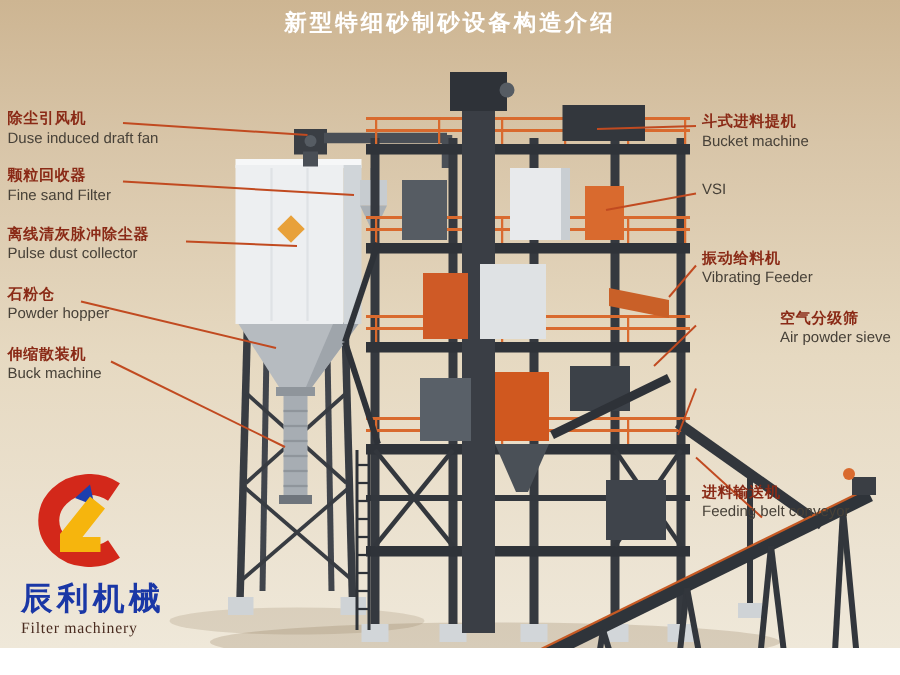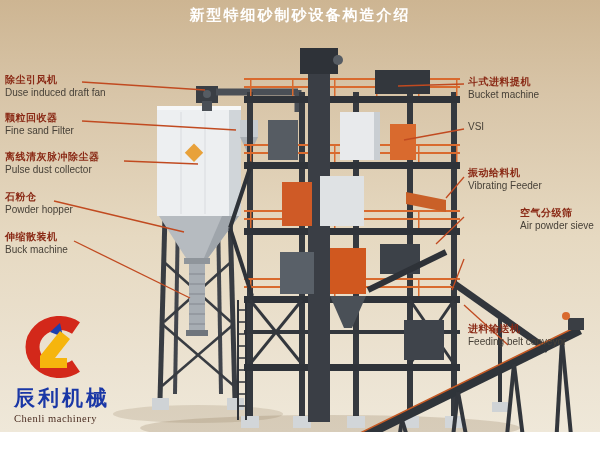--- a/index.html
+++ b/index.html
@@ -279,16 +279,16 @@
     <div class="en">Feeding belt conveyor</div>
   </div>
 
   <div class="logo">
     <svg width="78" height="62" viewBox="0 0 78 62">
       <path d="M62,12 A27,24 0 1 0 62,50" stroke="#d3281a" stroke-width="14" fill="none"></path>
       <polygon points="36,16 46,7 49,21" fill="#1d3fae"></polygon>
       <polygon points="26,40 46,15 56,23 41,42 53,42 53,52 26,52" fill="#f6b50d"></polygon>
     </svg>
     <div class="logo-zh">辰利机械</div>
-    <div class="logo-en">Chenli machinery</div>
+    <div class="logo-en">Filter machinery</div>
   </div>
 
 </div>
 
 </body></html>

